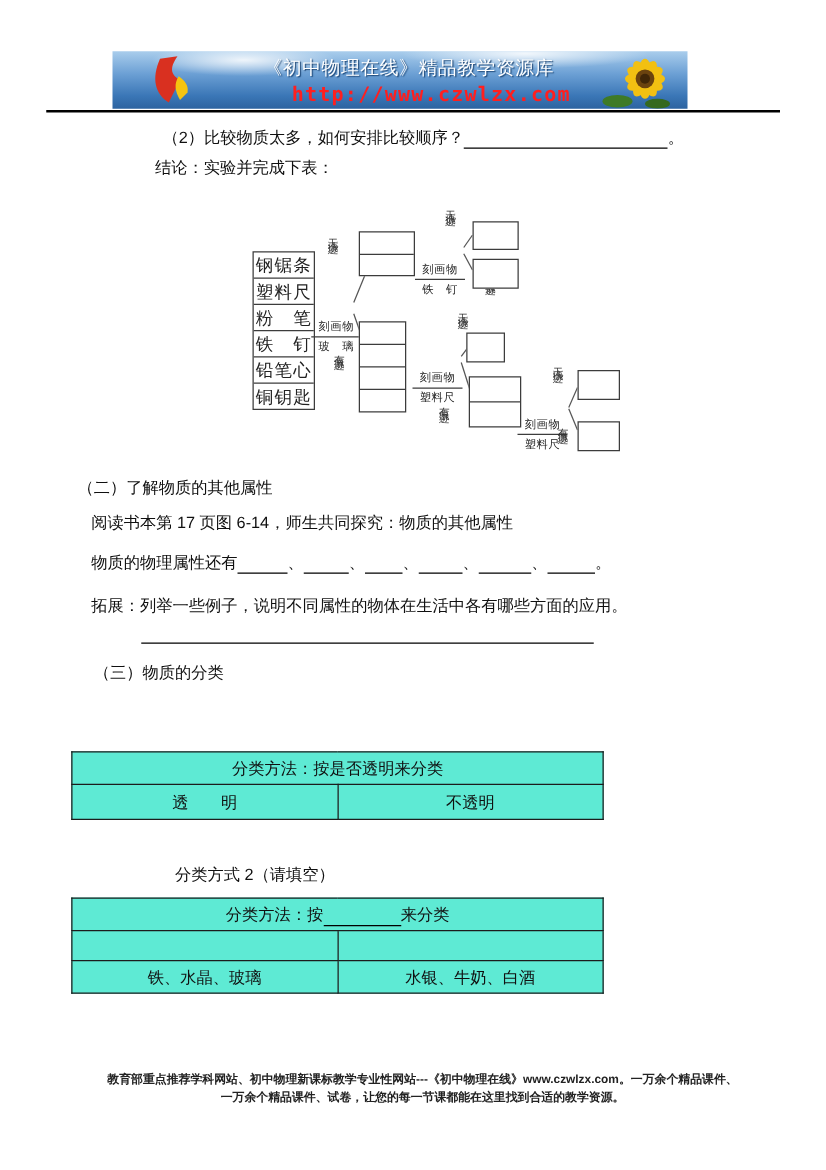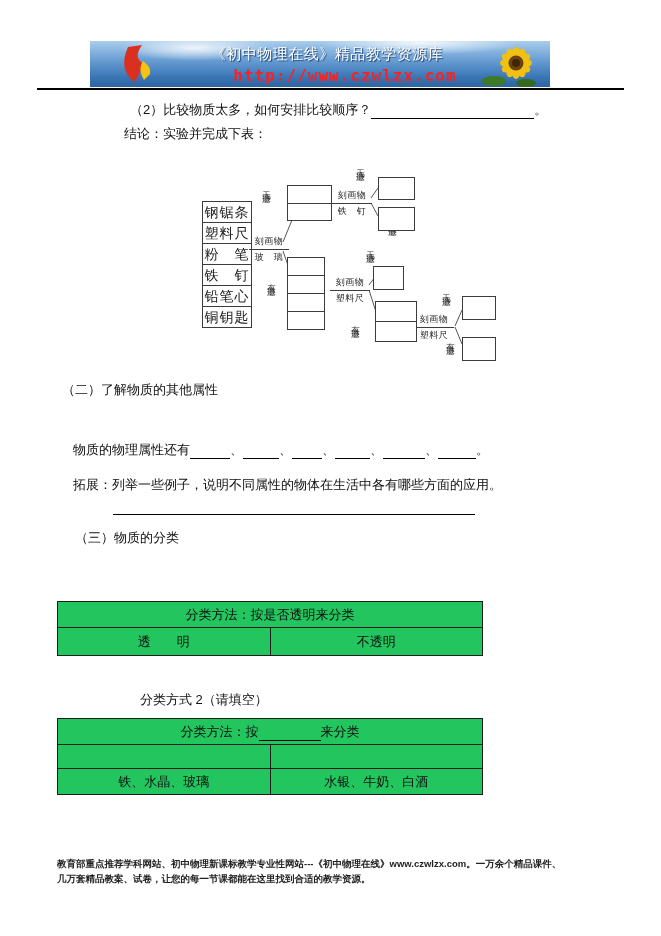--- a/index.html
+++ b/index.html
@@ -30,36 +30,36 @@
   
   .diagram{position:absolute;left:185px;top:160px;width:335px;height:218px;font-size:9px;}
   .dlines{position:absolute;left:0;top:0;}
   .matbox{position:absolute;left:17px;top:41px;width:48px;border:1.5px solid #3c3c3c;background:#fff;}
   .mat-item{height:20px;line-height:20px;text-align:center;letter-spacing:1px;font-size:14px;color:#222;border-top:1px solid #3c3c3c;}
   .mat-item:first-child{border-top:none;}
   .dbox{position:absolute;border:1.5px solid #3c3c3c;background:#fff;display:flex;flex-direction:column;}
   .dbox .cell{flex:1;border-top:1px solid #3c3c3c;}
   .dbox .cell:first-child{border-top:none;}
   .frac{position:absolute;width:40px;text-align:center;color:#222;}
-  .frac .num{border-bottom:1px solid #3c3c3c;padding-bottom:1px;letter-spacing:.5px;}
+  .frac .num{border-bottom:1px solid #3c3c3c;padding-bottom:1px;letter-spacing:.5px;margin-top:20px;}
   .frac .den{padding-top:1px;letter-spacing:.5px;}
   .vlabel{position:absolute;writing-mode:vertical-rl;text-orientation:upright;font-size:8.5px;
           letter-spacing:1.5px;color:#333;line-height:10px;}
 
   
-  .ctable{position:absolute;border-collapse:collapse;table-layout:fixed;background:#22c55e;}
+  .ctable{position:absolute;border-collapse:collapse;table-layout:fixed;background:#5eead4;}
   .ctable td{border:1.6px solid #1c1c1c;text-align:center;font-size:13px;color:#101010;padding:0;}
   .t1 td{height:25px;}
   .t1 tr:last-child td{height:27px;}
   .t2 td{height:25px;}
   .t2 tr:nth-child(2) td{height:23px;}
 
   
   .footer{position:absolute;left:57px;top:856px;width:562px;font-size:9.5px;font-weight:bold;
-          color:#222;line-height:15px;}
+          color:#222;line-height:15px;text-align:center;}
 </style>
 </head>
 <body>
 
 <div class="page">
 
   <div class="banner">
     <div class="cloud cloud1"></div>
     <div class="cloud cloud2"></div>
     <div class="logo">
@@ -170,20 +170,21 @@
     </div>
     <div class="dbox" style="left:277px;top:136px;width:32px;height:22px;">
         <div class="cell"></div>
       </div>
     <div class="dbox" style="left:277px;top:177px;width:32px;height:22px;">
         <div class="cell"></div>
       </div>
   </div>
 
   <div class="t" style="left:62px;top:381px;">（二）了解物质的其他属性</div>
+  <div class="t" style="left:73px;top:409px;">阅读书本第 17 页图 6-14，师生共同探究：物质的其他属性</div>
   <div class="t" style="left:73px;top:441px;">
     <span>物质的物理属性还有</span><span class="blank" style="width:40px;"></span><span>、</span><span class="blank" style="width:36px;"></span><span>、</span><span class="blank" style="width:30px;"></span><span>、</span><span class="blank" style="width:35px;"></span><span>、</span><span class="blank" style="width:42px;"></span><span>、</span><span class="blank" style="width:38px;"></span><span>。</span>
   </div>
   <div class="t" style="left:73px;top:476px;">拓展：列举一些例子，说明不同属性的物体在生活中各有哪些方面的应用。</div>
   <div class="ansline" style="left:113px;top:500px;width:362px;height:14px;"></div>
 
   <div class="t" style="left:75px;top:529px;">（三）物质的分类</div>
 
   <table class="ctable t1" style="left:57px;top:601px;width:426px;">
     <tbody>
@@ -212,16 +213,16 @@
     </tr>
     <tr>
       <td>铁、水晶、玻璃</td>
       <td>水银、牛奶、白酒</td>
     </tr>
   </tbody>
     </table>
 
   <div class="footer">
     <div>教育部重点推荐学科网站、初中物理新课标教学专业性网站---《初中物理在线》www.czwlzx.com。一万余个精品课件、</div>
-    <div>几万套精品教案、试卷，让您的每一节课都能在这里找到合适的教学资源。</div>
+    <div>一万余个精品课件、试卷，让您的每一节课都能在这里找到合适的教学资源。</div>
   </div>
 
 </div>
 
 </body></html>

